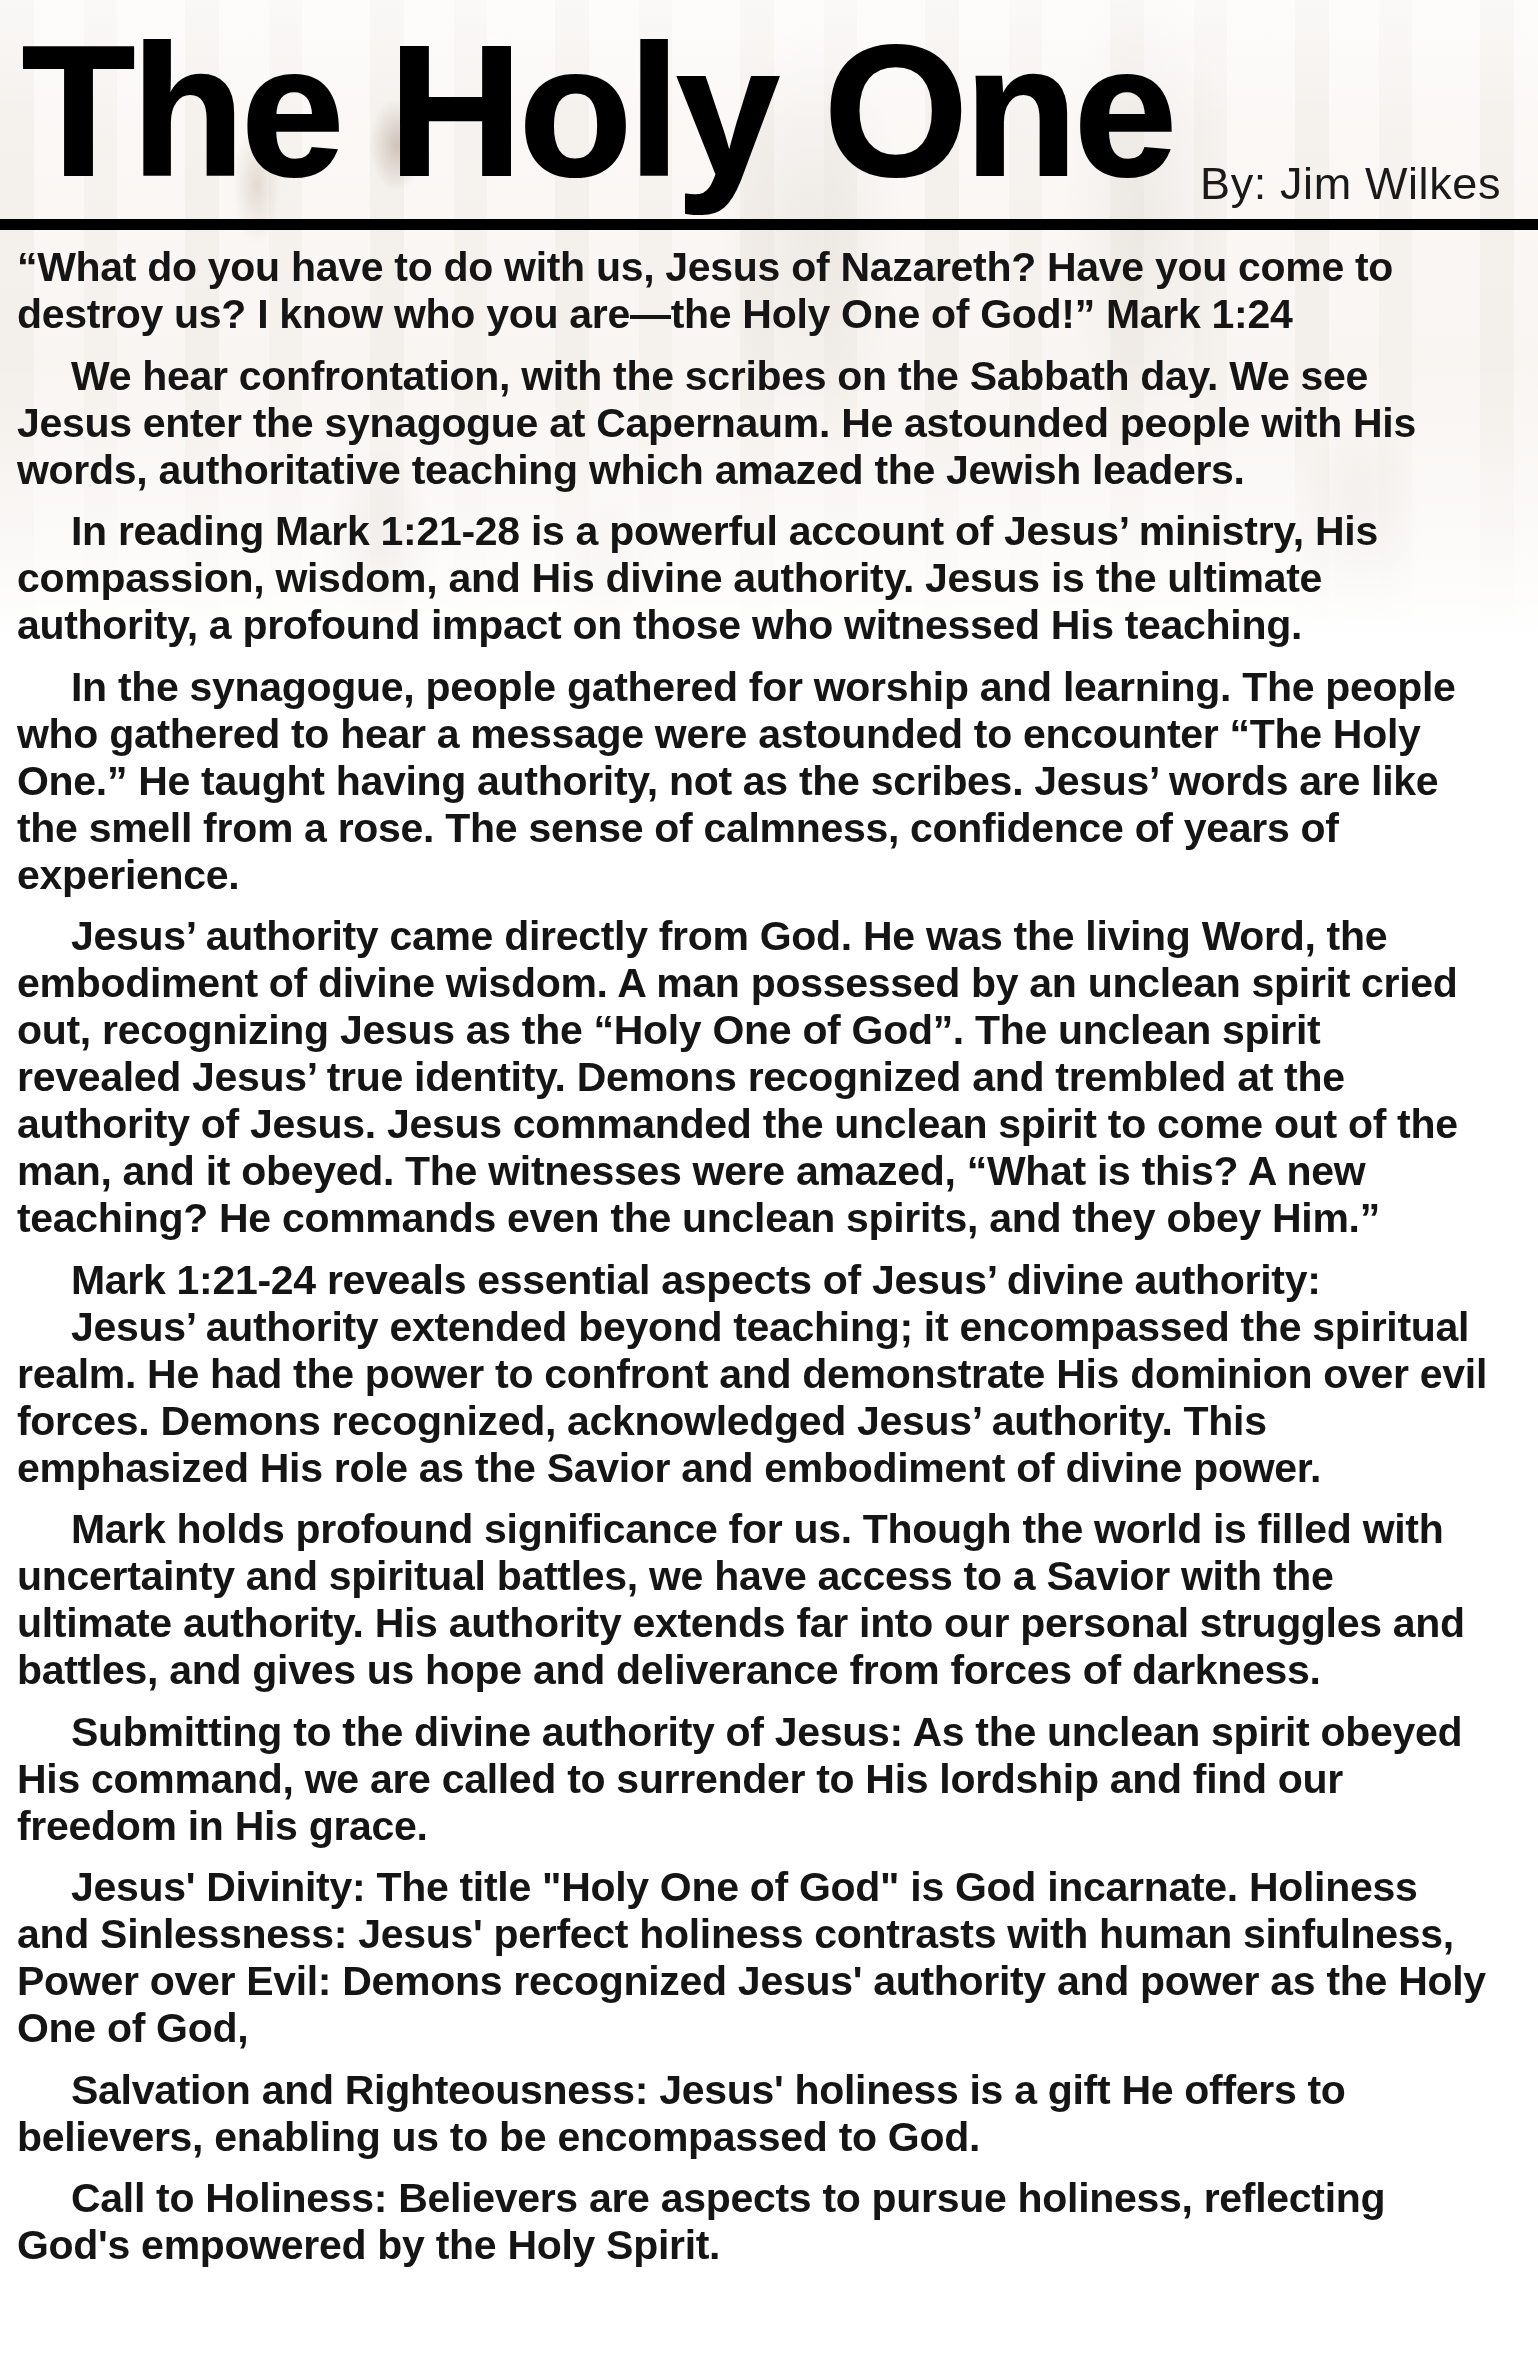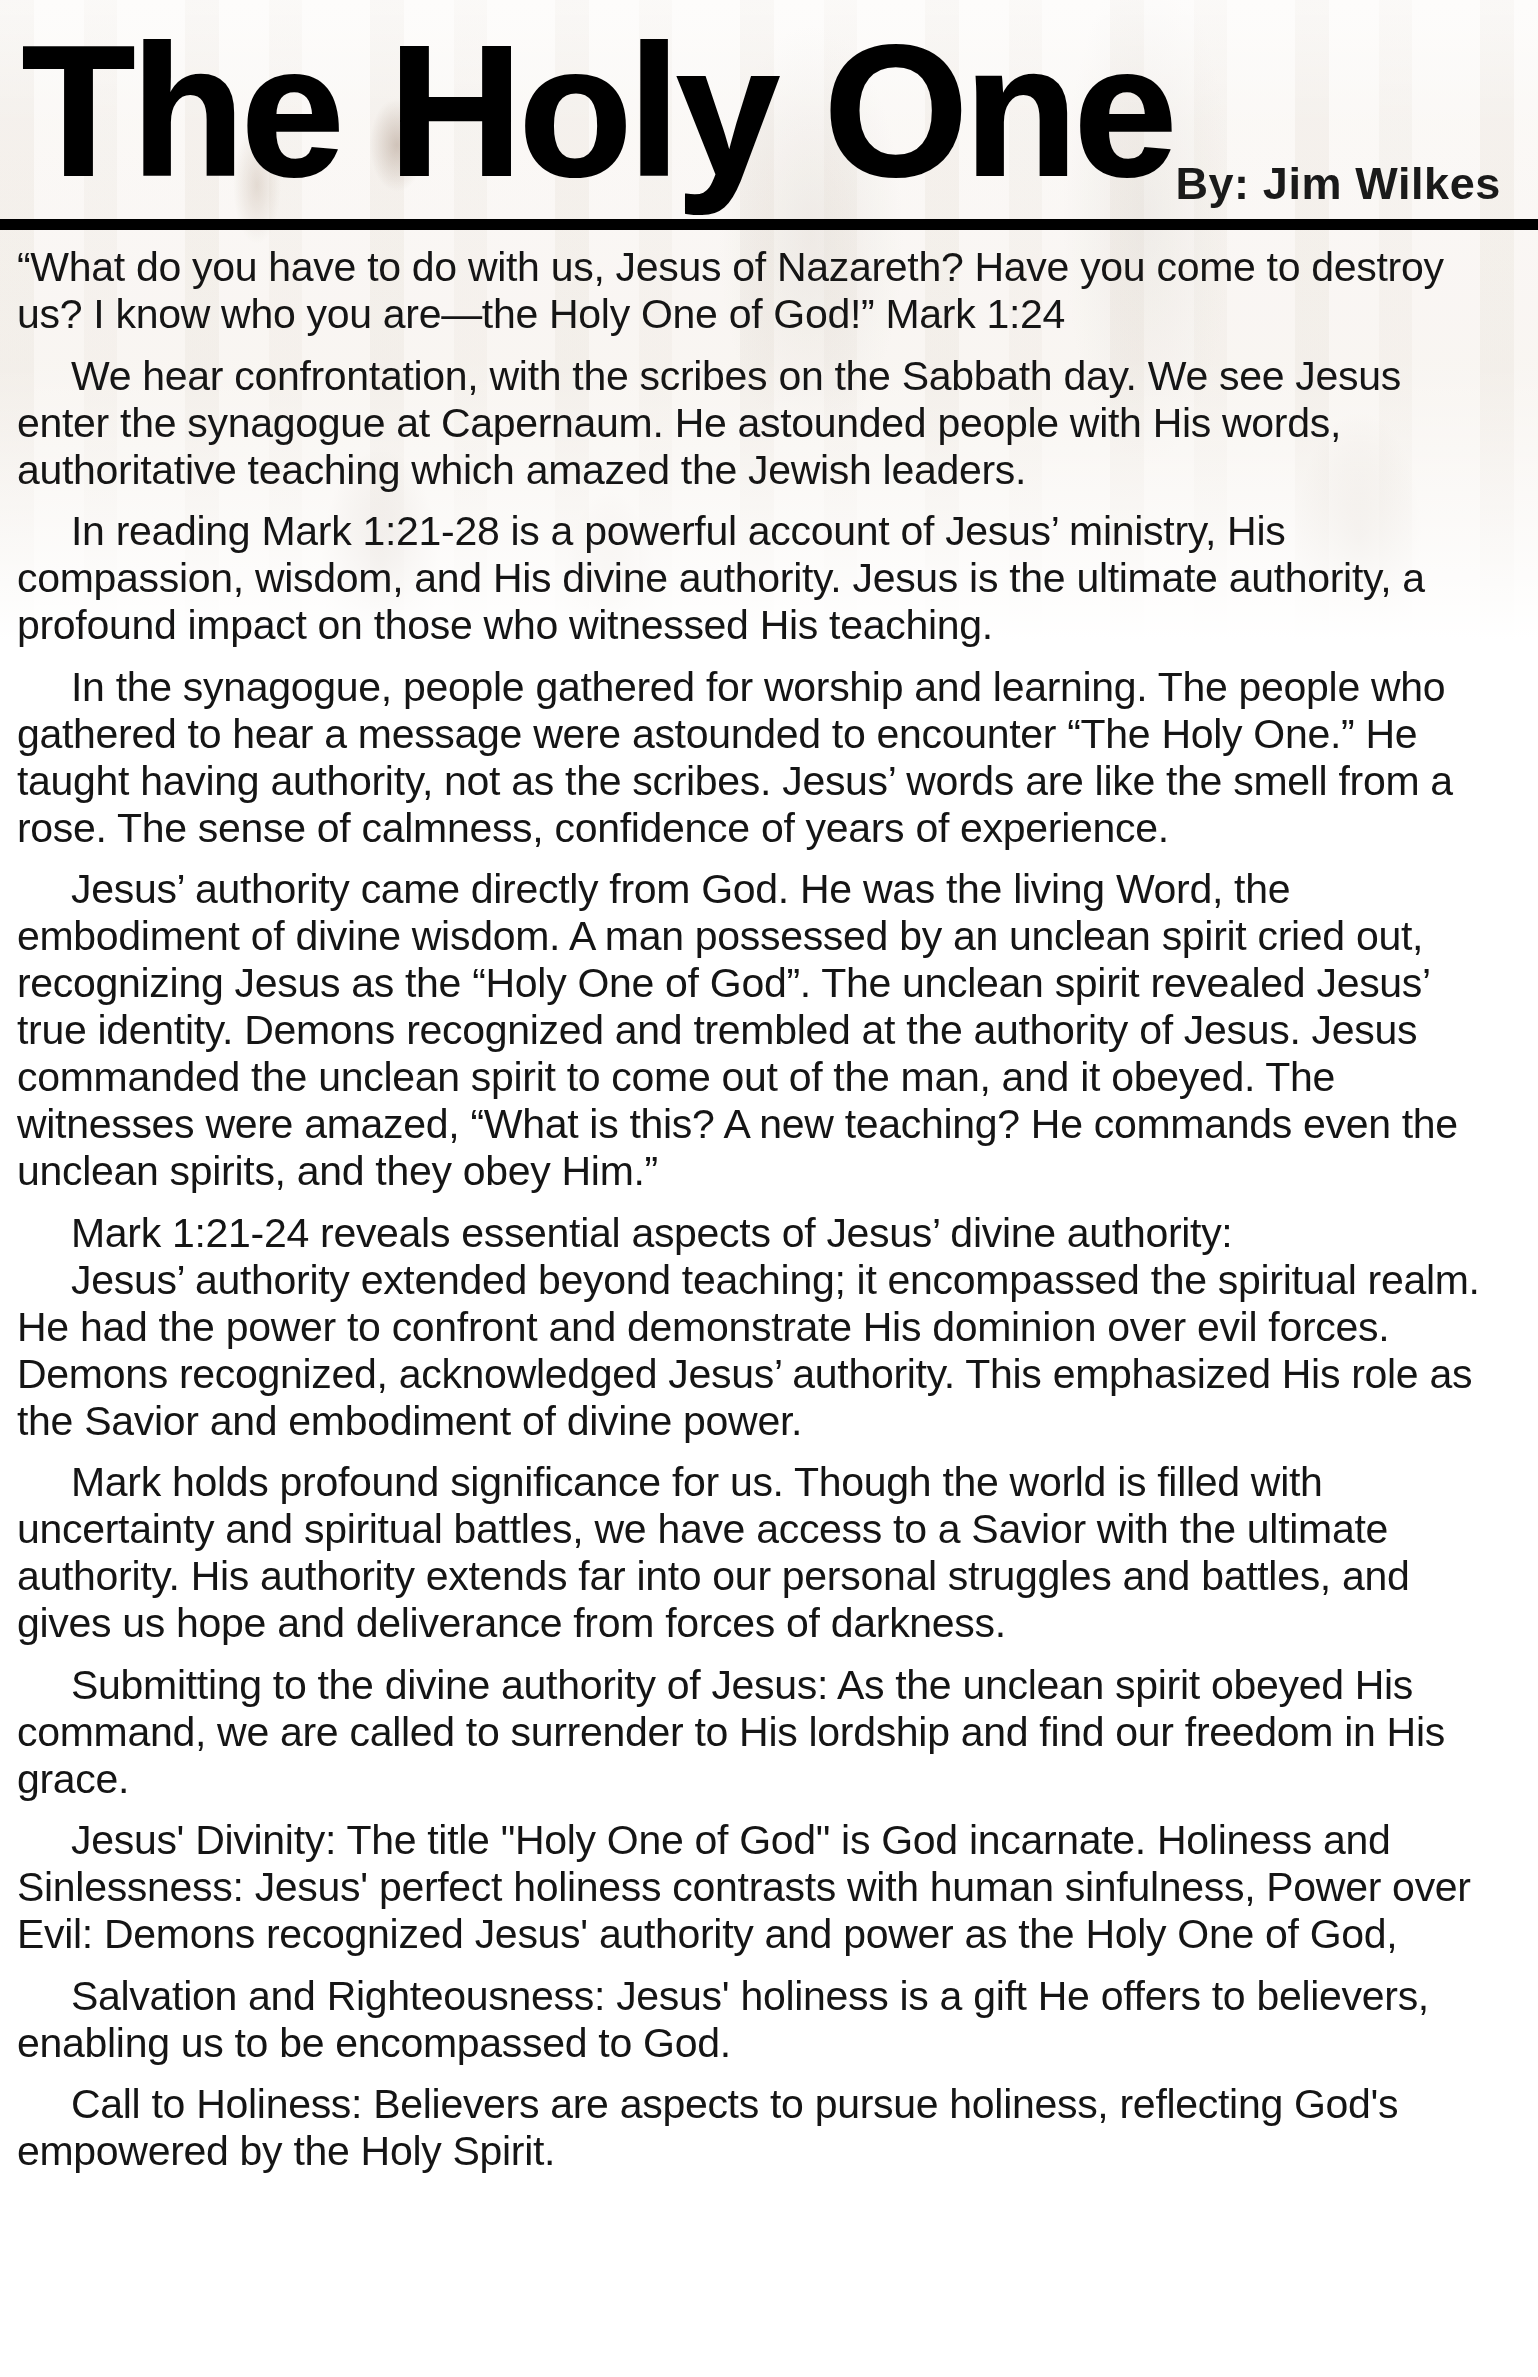--- a/index.html
+++ b/index.html
@@ -64,21 +64,21 @@
     color: #000000;
     -webkit-text-stroke: 2.2px #000000;
     white-space: nowrap;
     z-index: 2;
   }
   .byline {
     position: absolute;
     top: 158px;
     right: 37px;
     font-size: 45px;
-    font-weight: 700;
+    font-weight: 400;
     letter-spacing: 0.6px;
     color: #1a1a1a;
     z-index: 2;
     white-space: nowrap;
   }
   .divider-bar {
     position: absolute;
     top: 219px;
     left: 0;
     width: 1538px;
@@ -87,21 +87,21 @@
     z-index: 3;
   }
   .article-body {
     position: absolute;
     top: 244px;
     left: 17px;
     width: 1471px;
     z-index: 2;
     font-size: 41px;
     line-height: 47px;
-    font-weight: 400;
+    font-weight: 700;
     letter-spacing: -0.3px;
     color: #151515;
   }
   .article-body p {
     margin: 0 0 14.5px 0;
   }
   .article-body p.indent {
     text-indent: 54px;
   }
   .article-body p.no-gap {

